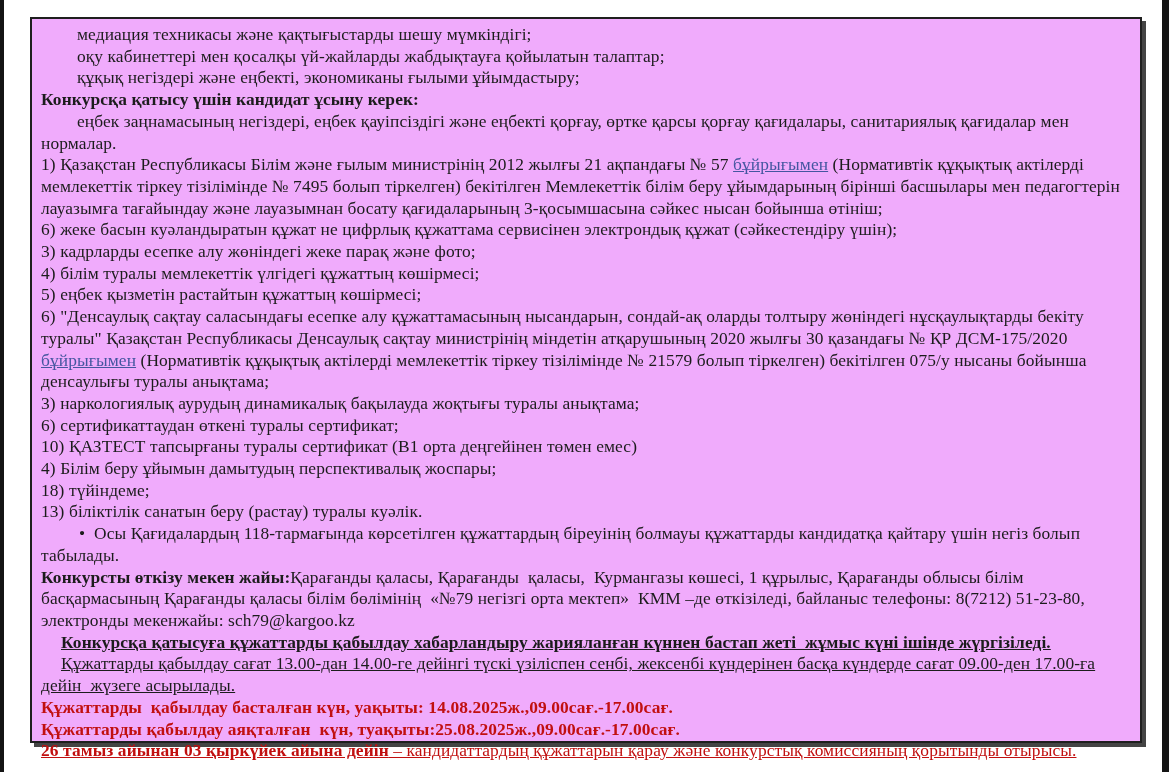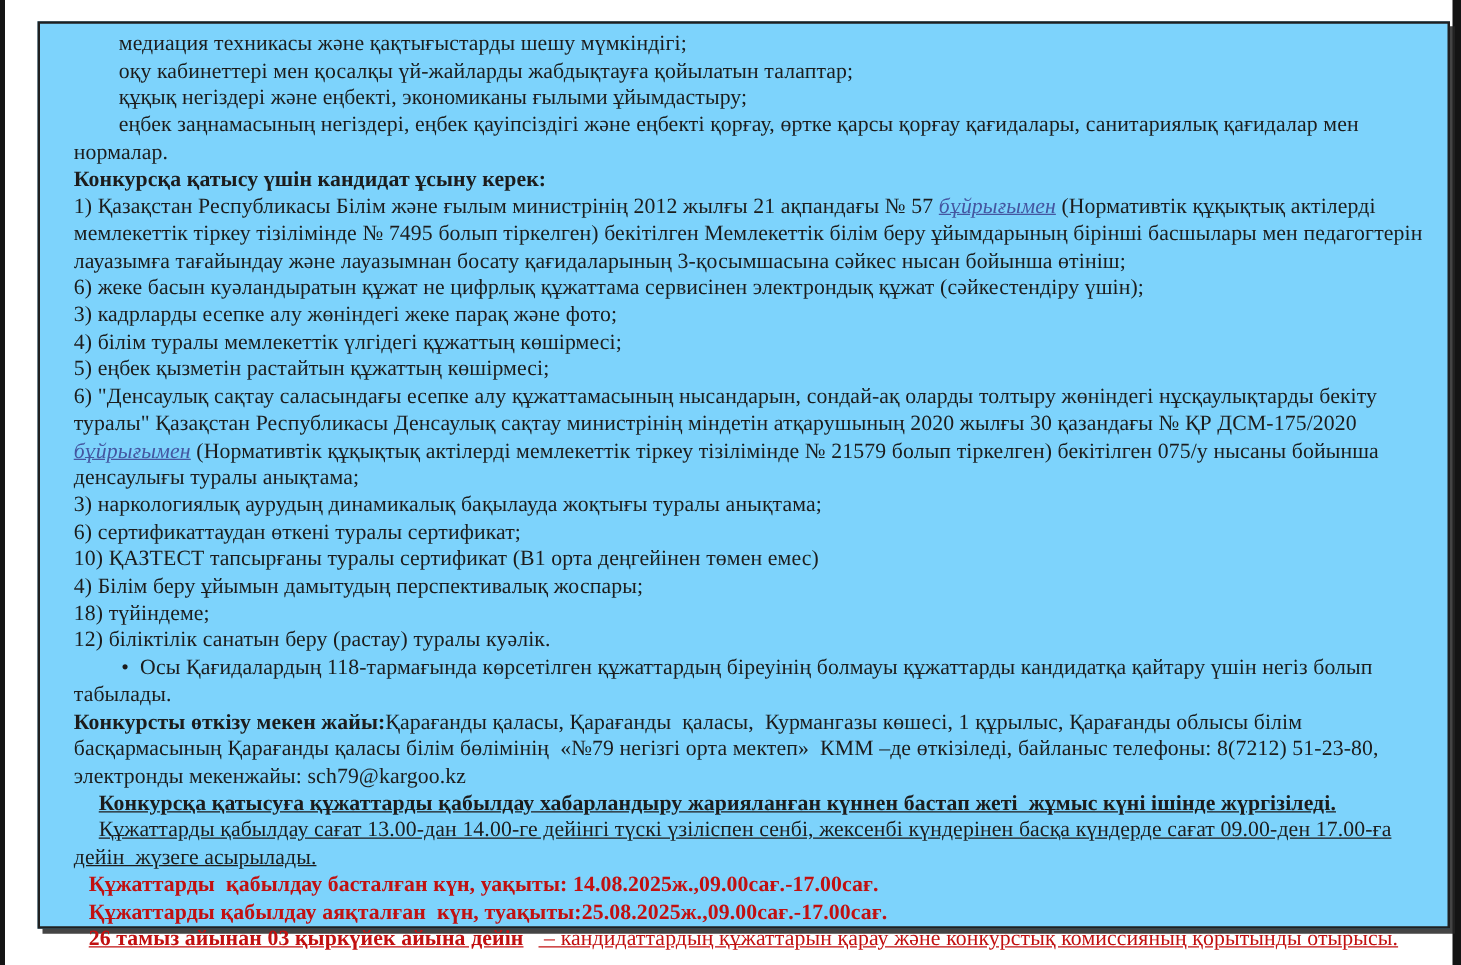--- a/index.html
+++ b/index.html
@@ -5,59 +5,59 @@
   html,body{margin:0;padding:0;}
   body{
     width:1169px;height:772px;position:relative;background:#ffffff;
     font-family:"Liberation Serif","DejaVu Serif",serif;overflow:hidden;
   }
   .edge{position:absolute;top:0;bottom:0;background:#141414;}
   .edge-left{left:0;width:4px;}
   .edge-right{right:0;width:7px;}
   .doc-box{
     position:absolute;left:30px;top:17px;width:1089px;height:717px;
-    border:2px solid #1f1f1f;background:#7dd3fc;
+    border:2px solid #1f1f1f;background:#f0abfc;
     box-shadow:4px 4px 0 rgba(35,35,35,.85);
-    padding:5px 10px 0 27px;
+    padding:5px 10px 0 9px;
   }
   .doc-content{
     font-size:17.4px;line-height:21.7px;color:var(--ink,#1c1c1c);
     letter-spacing:.1px;
   }
   .para{margin:0;}
   .b{font-weight:bold;}
   .u{text-decoration:underline;}
-  .red{color:var(--red,#c11010);margin-left:12px;}
-  a.link{color:var(--link,#4456a0);text-decoration:underline;cursor:pointer;font-style:italic;}
+  .red{color:var(--red,#c11010);}
+  a.link{color:var(--link,#4456a0);text-decoration:underline;cursor:pointer;}
 </style>
 </head>
 <body>
 
 <div class="edge edge-left"></div>
 <div class="edge edge-right"></div>
 
 <div class="doc-box">
   <div class="doc-content">
       <div class="para" style="text-indent: 36px;"><span>медиация техникасы және қақтығыстарды шешу мүмкіндігі;</span></div>
       <div class="para" style="text-indent: 36px;"><span>оқу кабинеттері мен қосалқы үй-жайларды жабдықтауға қойылатын талаптар;</span></div>
       <div class="para" style="text-indent: 36px;"><span>құқық негіздері және еңбекті, экономиканы ғылыми ұйымдастыру;</span></div>
+      <div class="para"><span class="b">Конкурсқа қатысу үшін кандидат ұсыну керек:</span></div>
       <div class="para" style="text-indent: 36px;"><span>еңбек заңнамасының негіздері, еңбек қауіпсіздігі және еңбекті қорғау, өртке қарсы қорғау қағидалары, санитариялық қағидалар мен нормалар.</span></div>
-      <div class="para"><span class="b">Конкурсқа қатысу үшін кандидат ұсыну керек:</span></div>
       <div class="para"><span>1) Қазақстан Республикасы Білім және ғылым министрінің 2012 жылғы 21 ақпандағы № 57 </span><a class="link" href="#">бұйрығымен</a><span> (Нормативтік құқықтық актілерді мемлекеттік тіркеу тізілімінде № 7495 болып тіркелген) бекітілген Мемлекеттік білім беру ұйымдарының бірінші басшылары мен педагогтерін лауазымға тағайындау және лауазымнан босату қағидаларының 3-қосымшасына сәйкес нысан бойынша өтініш;</span></div>
       <div class="para"><span>6) жеке басын куәландыратын құжат не цифрлық құжаттама сервисінен электрондық құжат (сәйкестендіру үшін);</span></div>
       <div class="para"><span>3) кадрларды есепке алу жөніндегі жеке парақ және фото;</span></div>
       <div class="para"><span>4) білім туралы мемлекеттік үлгідегі құжаттың көшірмесі;</span></div>
       <div class="para"><span>5) еңбек қызметін растайтын құжаттың көшірмесі;</span></div>
       <div class="para"><span>6) "Денсаулық сақтау саласындағы есепке алу құжаттамасының нысандарын, сондай-ақ оларды толтыру жөніндегі нұсқаулықтарды бекіту туралы" Қазақстан Республикасы Денсаулық сақтау министрінің міндетін атқарушының 2020 жылғы 30 қазандағы № ҚР ДСМ-175/2020 </span><a class="link" href="#">бұйрығымен</a><span> (Нормативтік құқықтық актілерді мемлекеттік тіркеу тізілімінде № 21579 болып тіркелген) бекітілген 075/у нысаны бойынша денсаулығы туралы анықтама;</span></div>
       <div class="para"><span>3) наркологиялық аурудың динамикалық бақылауда жоқтығы туралы анықтама;</span></div>
       <div class="para"><span>6) сертификаттаудан өткені туралы сертификат;</span></div>
       <div class="para"><span>10) ҚАЗТЕСТ тапсырғаны туралы сертификат (В1 орта деңгейінен төмен емес)</span></div>
       <div class="para"><span>4) Білім беру ұйымын дамытудың перспективалық жоспары;</span></div>
       <div class="para"><span>18) түйіндеме;</span></div>
-      <div class="para"><span>12) біліктілік санатын беру (растау) туралы куәлік.</span></div>
+      <div class="para"><span>13) біліктілік санатын беру (растау) туралы куәлік.</span></div>
       <div class="para" style="text-indent: 38px;"><span>•&nbsp; </span><span>Осы Қағидалардың 118-тармағында көрсетілген құжаттардың біреуінің болмауы құжаттарды кандидатқа қайтару үшін негіз болып табылады.</span></div>
       <div class="para"><span class="b">Конкурсты өткізу мекен жайы:</span><span>Қарағанды қаласы, Қарағанды&nbsp; қаласы,&nbsp; Курмангазы көшесі, 1 құрылыс, Қарағанды облысы білім басқармасының Қарағанды қаласы білім бөлімінің&nbsp; «№79 негізгі орта мектеп»&nbsp; КММ –де өткізіледі, байланыс телефоны: 8(7212) 51-23-80, электронды мекенжайы: sch79@kargoo.kz</span></div>
       <div class="para" style="text-indent: 20px;"><span class="b u">Конкурсқа қатысуға құжаттарды қабылдау хабарландыру жарияланған күннен бастап жеті&nbsp; жұмыс күні ішінде жүргізіледі.</span></div>
       <div class="para" style="text-indent: 20px; text-decoration: underline;"><span>Құжаттарды қабылдау сағат 13.00-дан 14.00-ге дейінгі түскі үзіліспен сенбі, жексенбі күндерінен басқа күндерде сағат 09.00-ден 17.00-ға дейін&nbsp; жүзеге асырылады.</span></div>
       <div class="para"><span class="b red">Құжаттарды&nbsp; қабылдау басталған күн, уақыты: 14.08.2025ж.,09.00сағ.-17.00сағ.</span></div>
       <div class="para"><span class="b red">Құжаттарды қабылдау аяқталған&nbsp; күн, туақыты:25.08.2025ж.,09.00сағ.-17.00сағ.</span></div>
       <div class="para"><span class="b u red">26 тамыз айынан 03 қыркүйек айына дейін</span><span class="u red"> – кандидаттардың құжаттарын қарау және конкурстық комиссияның қорытынды отырысы.</span></div>
     </div>
 </div>
 

